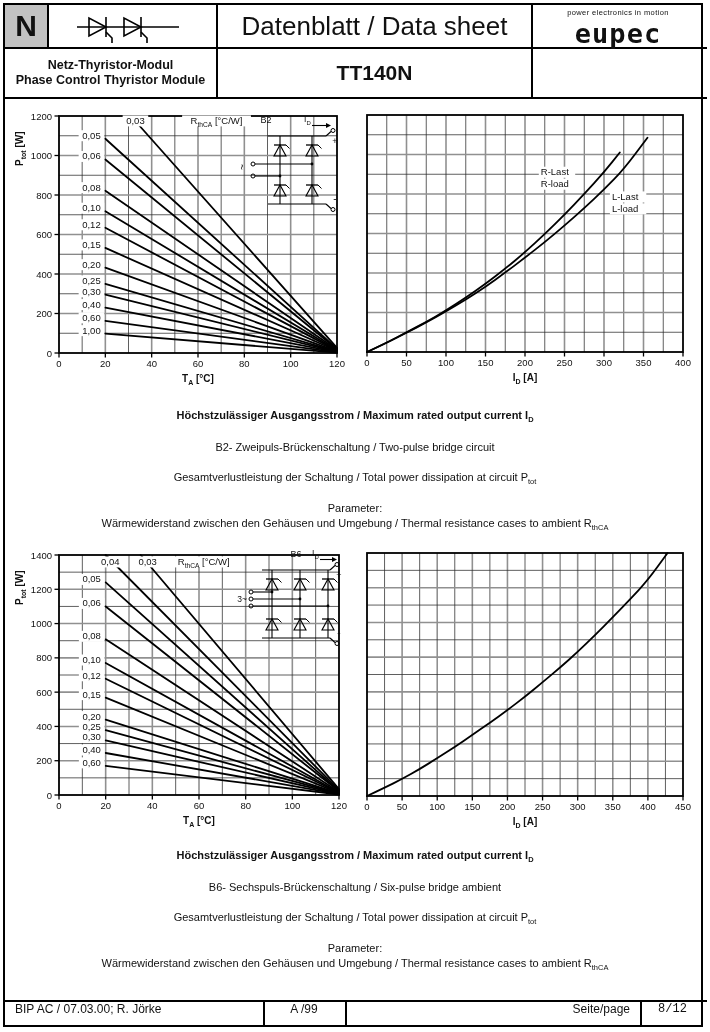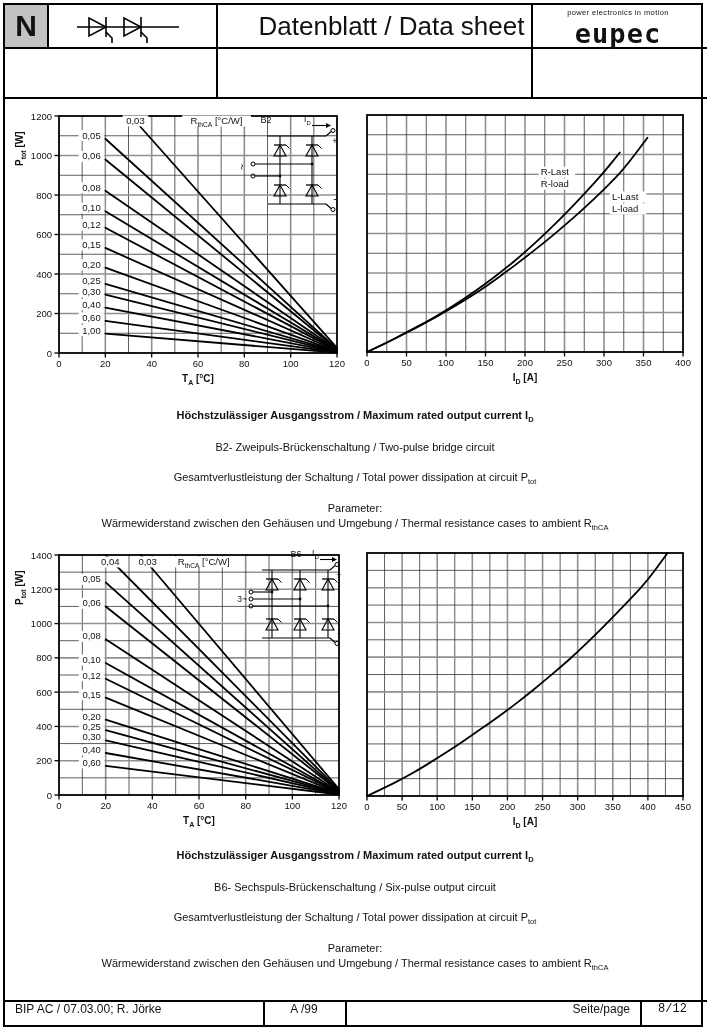--- a/index.html
+++ b/index.html
@@ -3,21 +3,21 @@
 <meta charset="utf-8">
 <style>
   html,body{margin:0;padding:0;background:#e8e8e8;}
   #page{position:relative;width:710px;height:1032px;background:#fff;font-family:"Liberation Sans",sans-serif;color:#111;overflow:hidden;}
   .hline{position:absolute;background:#000;height:2px;}
   .vline{position:absolute;background:#000;width:2px;}
   #page-border{position:absolute;left:3px;top:3px;width:700px;height:1024px;border:2px solid #000;box-sizing:border-box;}
   .cell{position:absolute;display:flex;align-items:center;justify-content:center;box-sizing:border-box;}
   #logo-n{left:5px;top:5px;width:42px;height:42px;background:#c2c2c2;font-size:30px;font-weight:bold;}
   #cell-symbols{left:49px;top:5px;width:167px;height:42px;}
-  #cell-title{left:235px;top:5px;width:313px;height:42px;font-size:26px;}
+  #cell-title{left:218px;top:5px;width:313px;height:42px;font-size:26px;}
   #cell-brand{left:533px;top:5px;width:170px;height:42px;flex-direction:column;justify-content:space-between;padding-top:3px;}
   #brand-tagline{font-size:7.5px;letter-spacing:.4px;}
   #brand-name{font-family:"DejaVu Sans Mono",monospace;font-size:27px;font-weight:bold;letter-spacing:1px;line-height:26px;margin-top:-1px;}
   #cell-module{left:5px;top:49px;width:211px;height:48px;flex-direction:column;font-weight:bold;font-size:12.5px;line-height:15px;}
   #cell-part{left:218px;top:49px;width:313px;height:48px;font-size:21px;font-weight:bold;}
   .section{position:absolute;left:8px;width:694px;text-align:center;font-size:11px;line-height:15px;}
   .section .h{font-weight:bold;font-size:11px;margin-bottom:13px;}
   .section .l2{margin-bottom:15px;}
   .section .l3{margin-bottom:12px;}
   sub{font-size:68%;}
@@ -56,21 +56,28 @@
 
   <div class="cell" id="cell-title">
     <span>Datenblatt / Data sheet</span>
   </div>
 
   <div class="cell" id="cell-brand">
     <div id="brand-tagline">power electronics in motion</div>
     <div id="brand-name">eupec</div>
   </div>
 
-
+  <div class="cell" id="cell-module">
+    <div>Netz-Thyristor-Modul</div>
+    <div>Phase Control Thyristor Module</div>
+  </div>
+
+  <div class="cell" id="cell-part">
+    <span>TT140N</span>
+  </div>
 
   <svg class="chart" style="left:8px;top:106px;" width="344" height="290" viewBox="0 0 344 290">
       <g>
         <line x1="74.16666666666666" y1="10" x2="74.16666666666666" y2="247" stroke="#2a2a2a" stroke-width="0.75"></line>
         <line x1="97.33333333333333" y1="10" x2="97.33333333333333" y2="247" stroke="#909090" stroke-width="1.6"></line>
         <line x1="120.5" y1="10" x2="120.5" y2="247" stroke="#2a2a2a" stroke-width="0.75"></line>
         <line x1="143.66666666666666" y1="10" x2="143.66666666666666" y2="247" stroke="#909090" stroke-width="1.6"></line>
         <line x1="166.83333333333334" y1="10" x2="166.83333333333334" y2="247" stroke="#2a2a2a" stroke-width="0.75"></line>
         <line x1="190" y1="10" x2="190" y2="247" stroke="#909090" stroke-width="1.6"></line>
         <line x1="213.16666666666669" y1="10" x2="213.16666666666669" y2="247" stroke="#2a2a2a" stroke-width="0.75"></line>
@@ -470,21 +477,21 @@
   <div class="section" style="top:408px;">
     <div class="h">Höchstzulässiger Ausgangsstrom / Maximum rated output current I<sub>D</sub></div>
     <div class="l2">B2- Zweipuls-Brückenschaltung / Two-pulse bridge circuit</div>
     <div class="l3">Gesamtverlustleistung der Schaltung / Total power dissipation at circuit P<sub>tot</sub></div>
     <div>Parameter:</div>
     <div>Wärmewiderstand zwischen den Gehäusen und Umgebung / Thermal resistance cases to ambient R<sub>thCA</sub></div>
   </div>
 
   <div class="section" style="top:848px;">
     <div class="h">Höchstzulässiger Ausgangsstrom / Maximum rated output current I<sub>D</sub></div>
-    <div class="l2">B6- Sechspuls-Brückenschaltung / Six-pulse output circuit</div>
+    <div class="l2">B6- Sechspuls-Brückenschaltung / Six-pulse bridge ambient</div>
     <div class="l3">Gesamtverlustleistung der Schaltung / Total power dissipation at circuit P<sub>tot</sub></div>
     <div>Parameter:</div>
     <div>Wärmewiderstand zwischen den Gehäusen und Umgebung / Thermal resistance cases to ambient R<sub>thCA</sub></div>
   </div>
 
   <div class="hline" style="left:3px;top:1000px;width:704px;"></div>
   <div class="vline" style="left:263px;top:1002px;height:25px;"></div>
   <div class="vline" style="left:345px;top:1002px;height:25px;"></div>
   <div class="vline" style="left:640px;top:1002px;height:25px;"></div>
 

